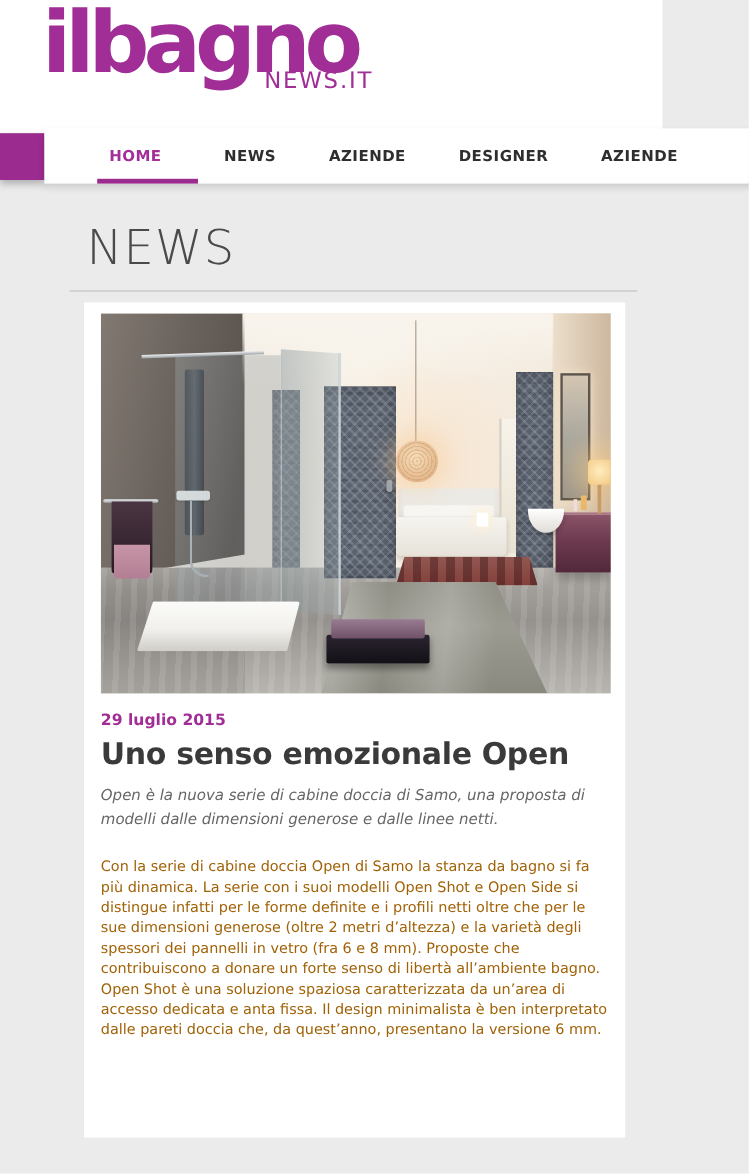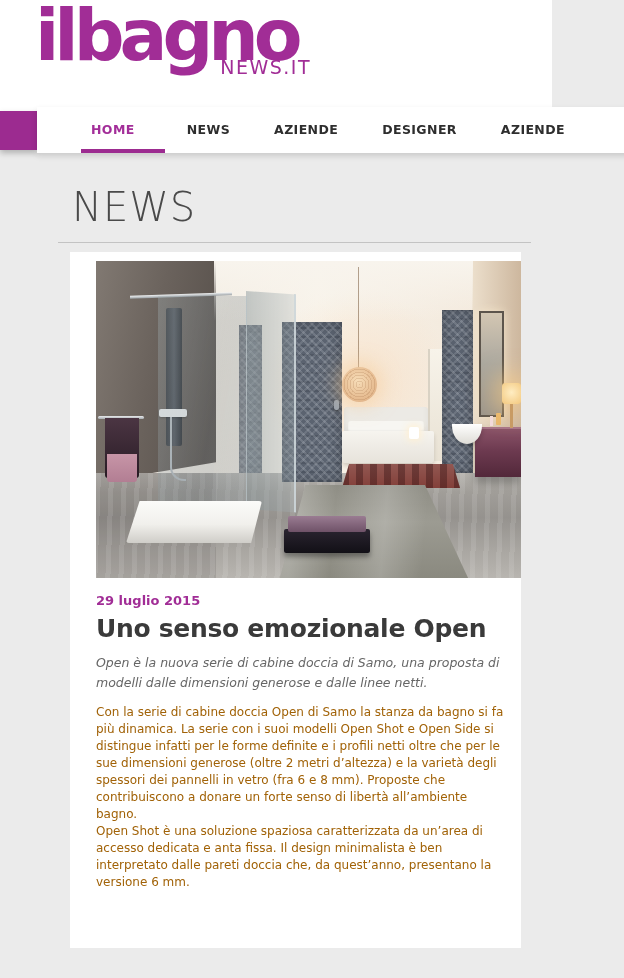--- a/index.html
+++ b/index.html
@@ -19,24 +19,24 @@
        box-shadow:0 3px 6px rgba(0,0,0,.14);display:flex;align-items:stretch;padding-left:44px;}
   .nav-item{font-size:12.5px;font-weight:bold;letter-spacing:.4px;color:#2e2e2e;
             line-height:46px;padding:0 22px;position:relative;cursor:pointer;white-space:nowrap;}
   .nav-item:first-child{padding-left:10px;padding-right:30px;}
   .nav-item.active{color:#a32e99;}
   .nav-item.active::after{content:"";position:absolute;left:0;right:0;bottom:0;height:4px;background:#9c2b90;}
   
   .page-title{position:absolute;left:72px;top:184px;font-size:40px;font-weight:300;color:#4a4a4a;letter-spacing:1px;}
   .divider{position:absolute;left:58px;top:242px;width:473px;height:1px;background:#c3c3c3;}
   .card{position:absolute;left:70px;top:252px;width:451px;min-height:696px;background:#ffffff;
-        box-sizing:border-box;padding:9px 12px 12px 26px;}
+        box-sizing:border-box;padding:9px 12px 12px 14px;}
   .date{margin:15px 0 0;font-size:13px;font-weight:bold;color:#a12d96;}
   .title{margin:6px 0 10px;font-size:25px;font-weight:bold;color:#3a3a3a;letter-spacing:-.3px;}
-  .intro{margin:0 0 11px;font-size:12.5px;font-style:italic;line-height:1.6;color:#666;}
+  .intro{margin:0 0 21px;font-size:12.5px;font-style:italic;line-height:1.6;color:#666;}
   .body-text p{margin:0;font-size:12px;line-height:17px;color:#a16207;}
   
   .photo{position:relative;width:425px;height:317px;overflow:hidden;background:#f1ebe3;}
   .photo div{position:absolute;}
   .ph-backwall{left:118px;top:0;width:259px;height:213px;
     background:radial-gradient(circle at 56% 58%, rgba(250,215,180,.5), rgba(250,215,180,0) 50%),
                linear-gradient(90deg,#f3ece2,#f8f3ea 40%,#f3e9dc);}
   .ph-right-wall{right:0;top:0;width:49px;height:214px;background:linear-gradient(270deg,#cdb79e,#ecdfcc);}
   .ph-left-wall{left:0;top:0;width:120px;height:226px;
     background:linear-gradient(100deg,#817972 0%,#6b635d 45%,#544d48 100%);

